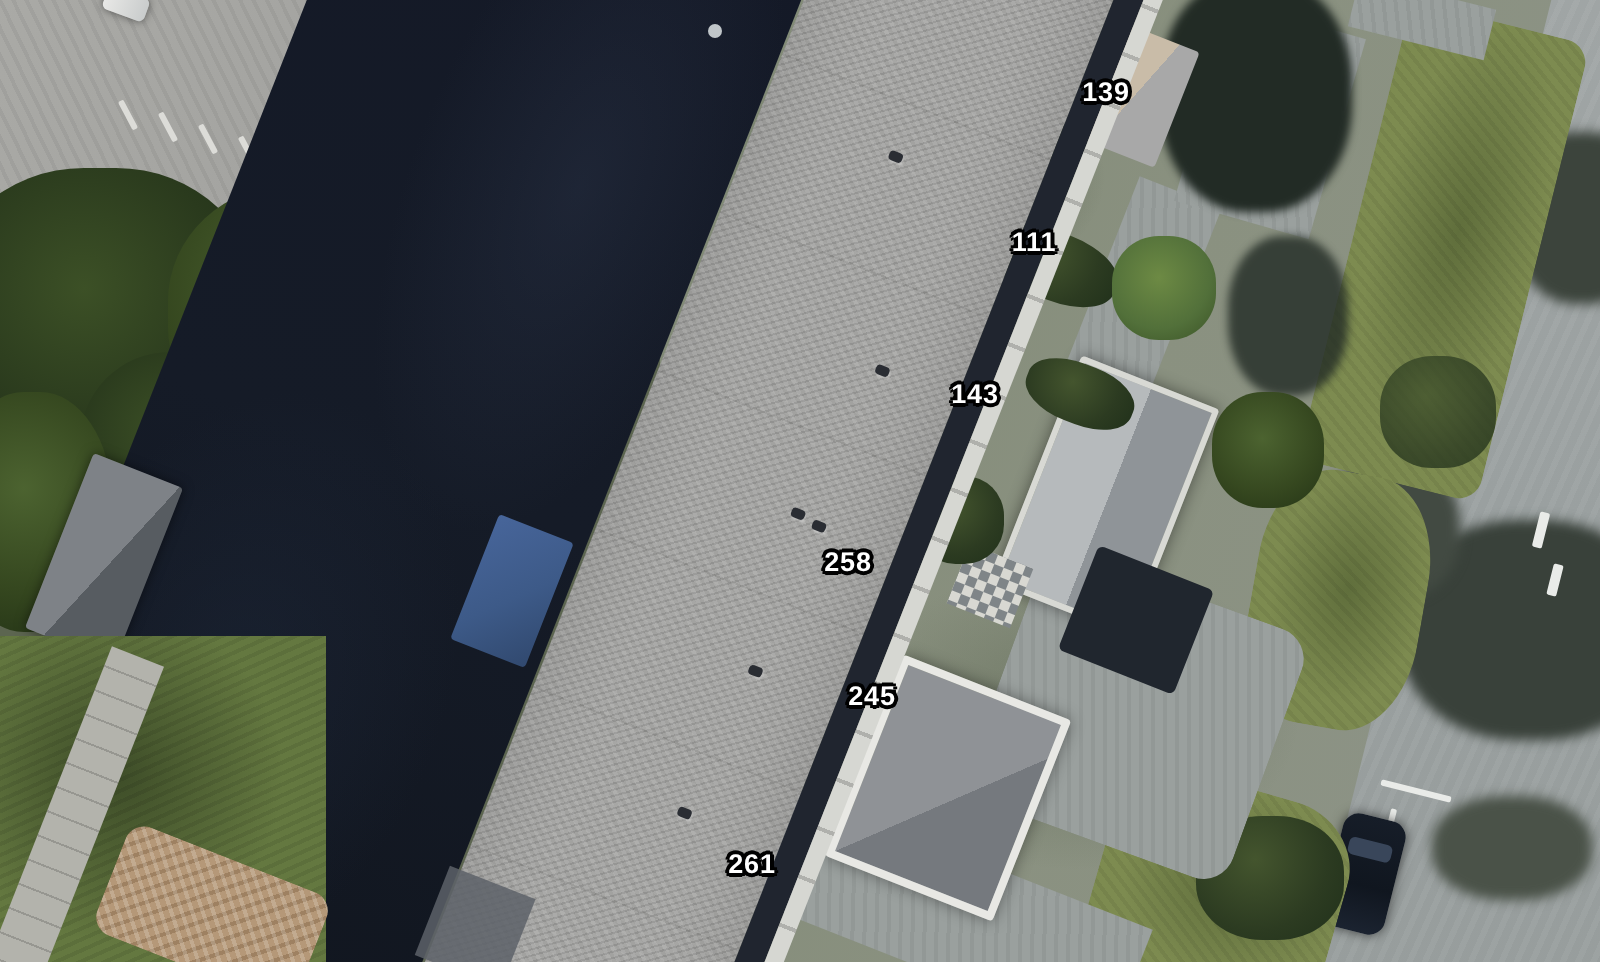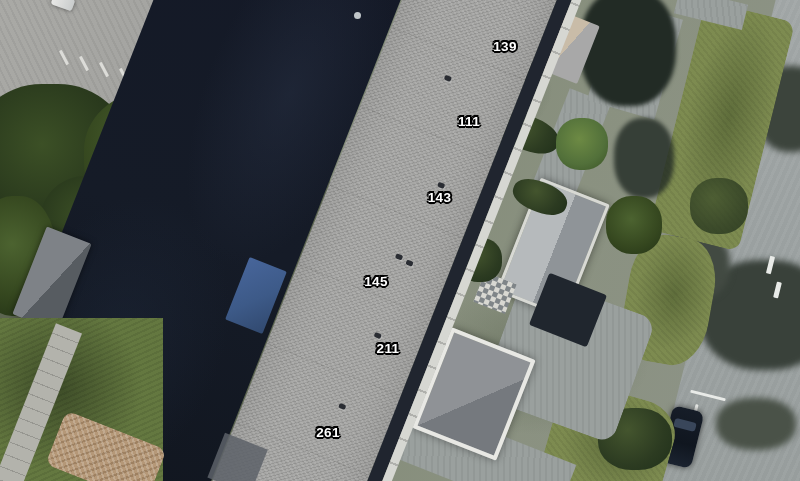--- a/index.html
+++ b/index.html
@@ -145,21 +145,21 @@
       #9aa09e;}
   .shadow-blob{background:#222b25;border-radius:45%;filter:blur(2px);}
 
   
   .addr{
     transform:translate(-50%,-50%);
     font-weight:700;font-size:13.5px;letter-spacing:.4px;color:#ffffff;
     text-shadow:
       2px 0 0 #000,-2px 0 0 #000,0 2px 0 #000,0 -2px 0 #000,
       1.4px 1.4px 0 #000,-1.4px 1.4px 0 #000,1.4px -1.4px 0 #000,-1.4px -1.4px 0 #000;
-    white-space:nowrap;z-index:50;cursor:pointer;
+    white-space:nowrap;z-index:50;cursor:pointer;margin-left:48px;
   }
 </style>
 </head>
 <body>
 
 <div id="map-canvas">
 
   <div class="yard-base"></div>
 
   <div class="road"></div>
@@ -240,17 +240,17 @@
     <div class="vent" style="left:100px;top:320px;"></div>
     <div class="vent" style="left:97px;top:399px;"></div>
     <div class="vent" style="left:90px;top:478px;"></div>
     <div class="vent" style="left:68px;top:134px;"></div>
     <div class="vent" style="left:101px;top:236px;"></div>
   </div>
 
   <div class="addr" style="left:505px;top:46px;">139</div>
   <div class="addr" style="left:469px;top:121px;">111</div>
   <div class="addr" style="left:432px;top:197px;padding-left:15px;">143</div>
-  <div class="addr" style="left:376px;top:281px;">145</div>
-  <div class="addr" style="left:388px;top:348px;">211</div>
+  <div class="addr" style="left:376px;top:281px;">258</div>
+  <div class="addr" style="left:388px;top:348px;">245</div>
   <div class="addr" style="left:328px;top:432px;">261</div>
 
 </div>
 
 </body></html>

